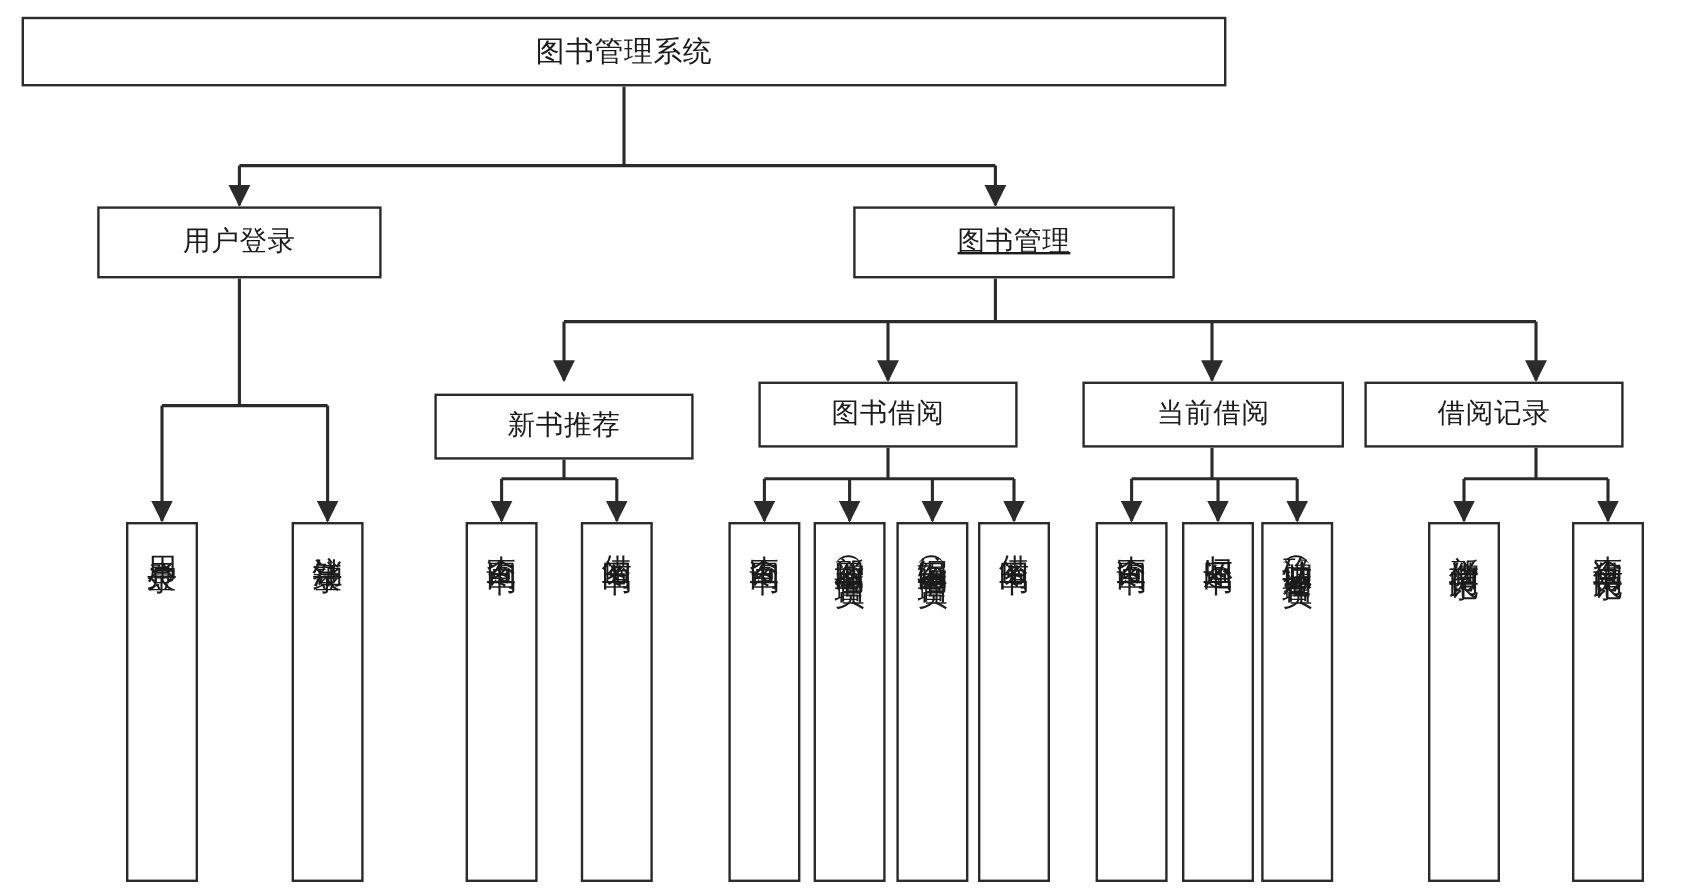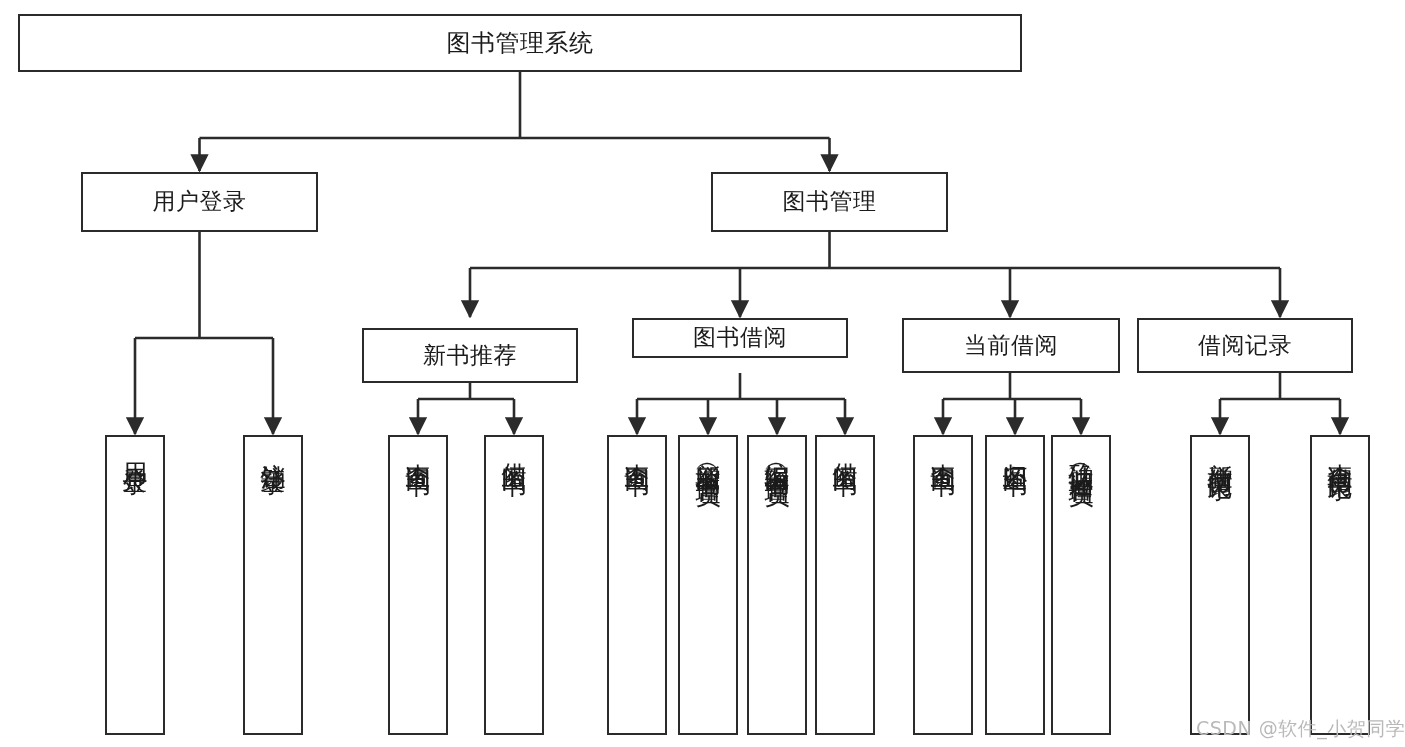--- a/index.html
+++ b/index.html
@@ -121,27 +121,27 @@
       </g>
   </svg>
 
   <div id="node-layer">
       <div class="node horiz root" style="left: 18px; top: 14px; width: 1004px; height: 58px;">
         <span class="label">图书管理系统</span>
       </div>
       <div class="node horiz" style="left: 81px; top: 172px; width: 237px; height: 60px;">
         <span class="label">用户登录</span>
       </div>
-      <div class="node horiz" style="left: 711px; top: 172px; width: 237px; height: 60px;">
+      <div class="node horiz" style="left: 711px; top: 172px; width: 268px; height: 60px; text-decoration: underline;">
         <span class="label">图书管理</span>
       </div>
       <div class="node horiz" style="left: 362px; top: 328px; width: 216px; height: 55px;">
         <span class="label">新书推荐</span>
       </div>
-      <div class="node horiz" style="left: 632px; top: 318px; width: 216px; height: 40px;">
+      <div class="node horiz" style="left: 632px; top: 318px; width: 216px; height: 55px;">
         <span class="label">图书借阅</span>
       </div>
       <div class="node horiz" style="left: 902px; top: 318px; width: 218px; height: 55px;">
         <span class="label">当前借阅</span>
       </div>
       <div class="node horiz" style="left: 1137px; top: 318px; width: 216px; height: 55px;">
         <span class="label">借阅记录</span>
       </div>
       <div class="node vert" style="left: 105px; top: 435px; width: 60px; height: 300px;">
         <span class="label">用户登录</span>
@@ -177,14 +177,13 @@
         <span class="label">确认归还（管理员）</span>
       </div>
       <div class="node vert" style="left: 1190px; top: 435px; width: 60px; height: 300px;">
         <span class="label">新增借阅记录</span>
       </div>
       <div class="node vert" style="left: 1310px; top: 435px; width: 60px; height: 300px;">
         <span class="label">查询借阅记录</span>
       </div>
     </div>
 
-  <div class="watermark" style="left:1196px; top:716px;">CSDN @软件_小贺同学</div>
 </div>
 
 </body></html>

